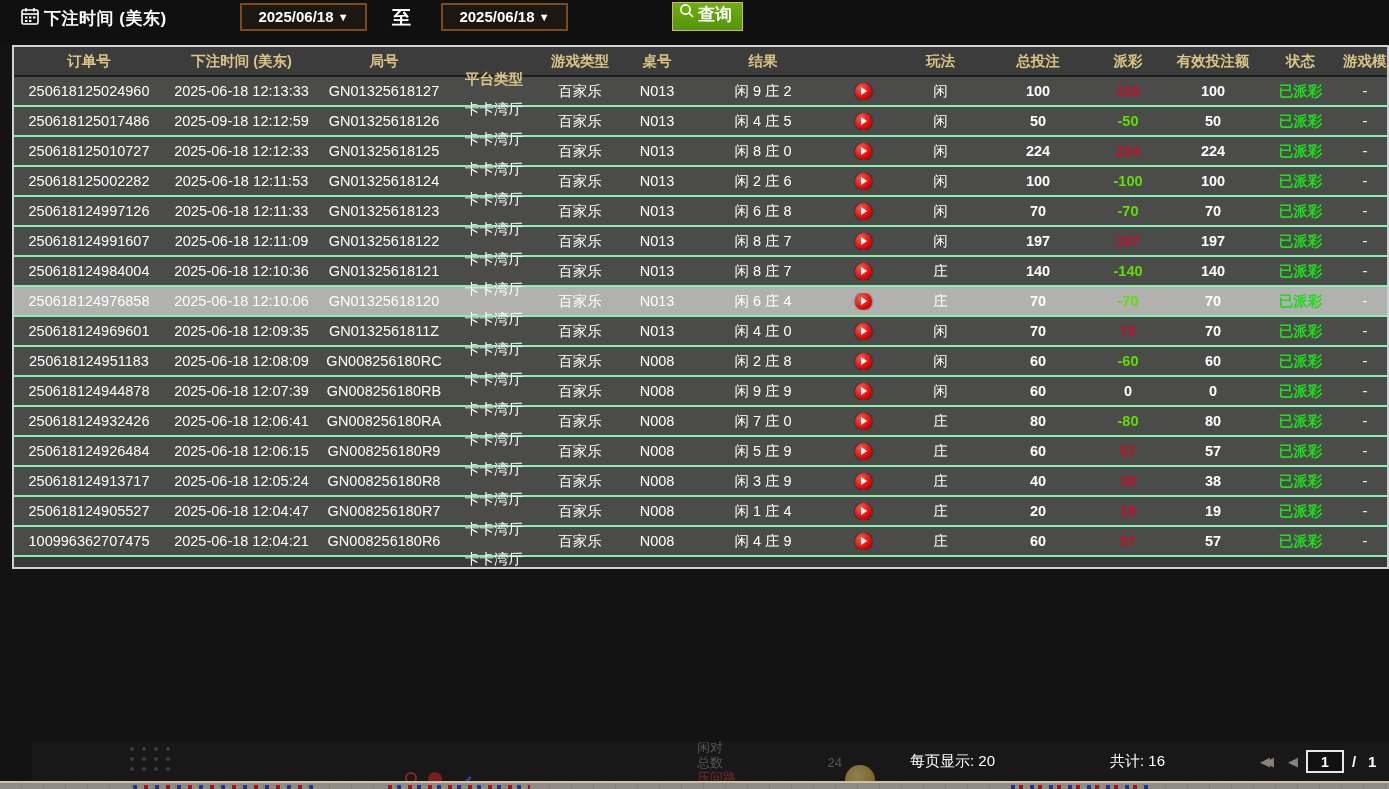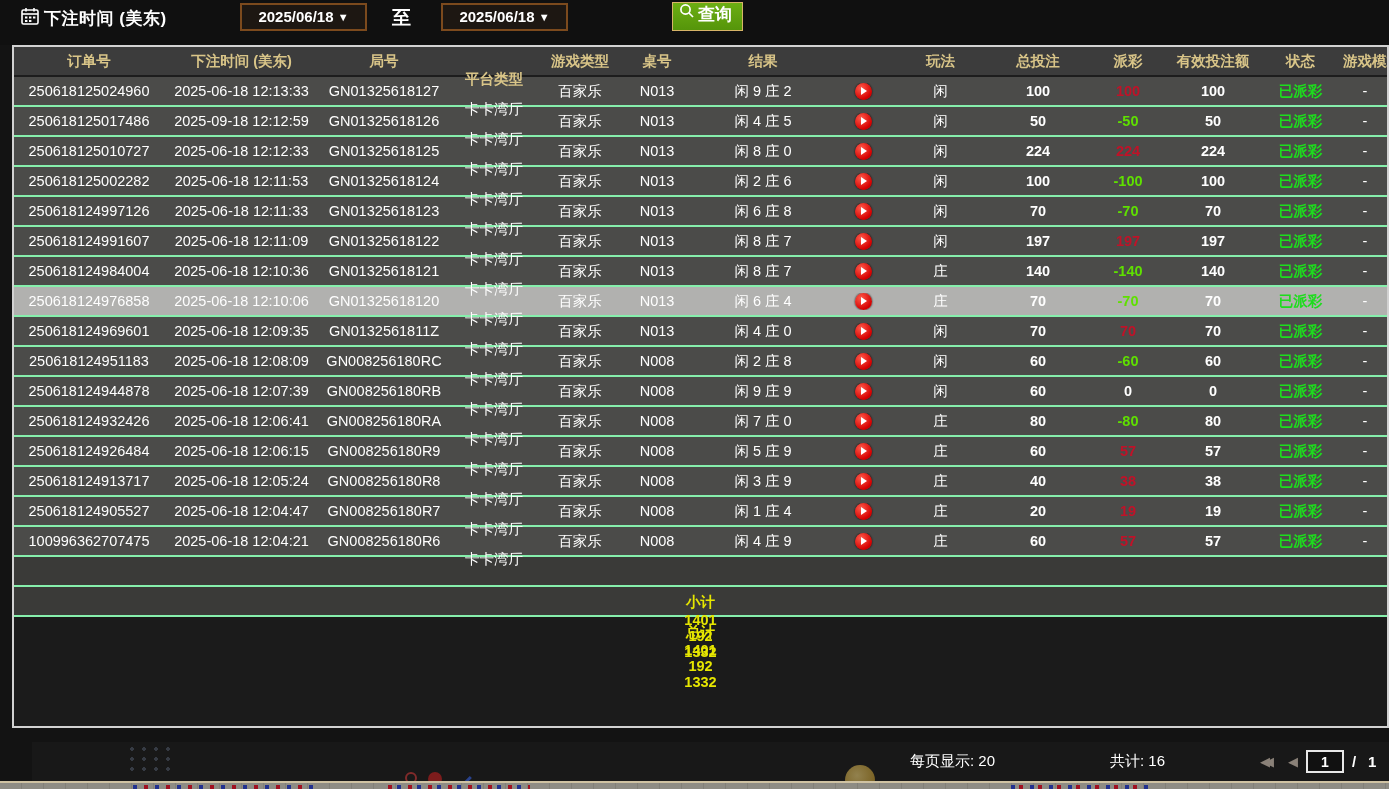--- a/index.html
+++ b/index.html
@@ -26,21 +26,21 @@
   .to-label { position:absolute; left:392px; top:5px; color:#fff; font-size:19px; font-weight:bold; }
   .query-btn {
     position:absolute; left:672px; top:2px; height:29px; padding:0 10px 0 6px;
     background:linear-gradient(#6cae13,#55950a); border:1px solid #d7b468;
     color:#fff; font-size:17px; font-weight:bold; display:flex; align-items:flex-start; gap:3px;
     cursor:pointer;
   }
 
   
   .table-wrap {
-    position:absolute; left:12px; top:45px; width:1377px; height:683px;
+    position:absolute; left:12px; top:45px; width:1377px; height:524px;
     border:2px solid #d2d2d2; background:#fca5a5; overflow:hidden;
   }
   .tr { display:flex; height:30px; align-items:center; background:#4b4b49; border-bottom:2px solid #86efac; }
   .tr.hdr { background:#3c3c3c; border-bottom:2px solid #1d1d1d; }
   .tr.hdr .td { color:#d9c588; font-weight:bold; }
   .tr.sum { background:#3a3a38;flex-direction:column; }
   .tr.sum .td { color:#e6e600; font-weight:bold; }
   .tr.selected { background:#b1b1af; }
   .td {
     color:#fff; font-size:14.5px; text-align:center; white-space:nowrap;
@@ -528,20 +528,32 @@
       <div class="td col-bettype">总计</div>
       <div class="td col-total">1401</div>
       <div class="td col-payout">192</div>
       <div class="td col-valid">1332</div>
       <div class="td col-status"></div>
         <div class="td col-mode"></div>
     </div>
     <div class="filler"></div>
   </div>
 
+  <div class="underlay u-panel">
+    <div class="u-row">
+        <span>闲对</span>
+      </div>
+    <div class="u-row">
+        <span>总数</span>
+        <span>24</span>
+      </div>
+    <div class="u-row u-road">
+        <span>压问路</span>
+      </div>
+  </div>
   <div class="underlay u-beads"></div>
   <div class="underlay u-circ-ring"></div>
   <div class="underlay u-circ-solid"></div>
   <div class="underlay u-slash"></div>
   <div class="underlay u-gold"></div>
 
   <div class="footer">
     <span class="pagesize">每页显示: 20</span>
     <span class="totalcount">共计: 16</span>
     <span class="pg-first">◀◀</span>

